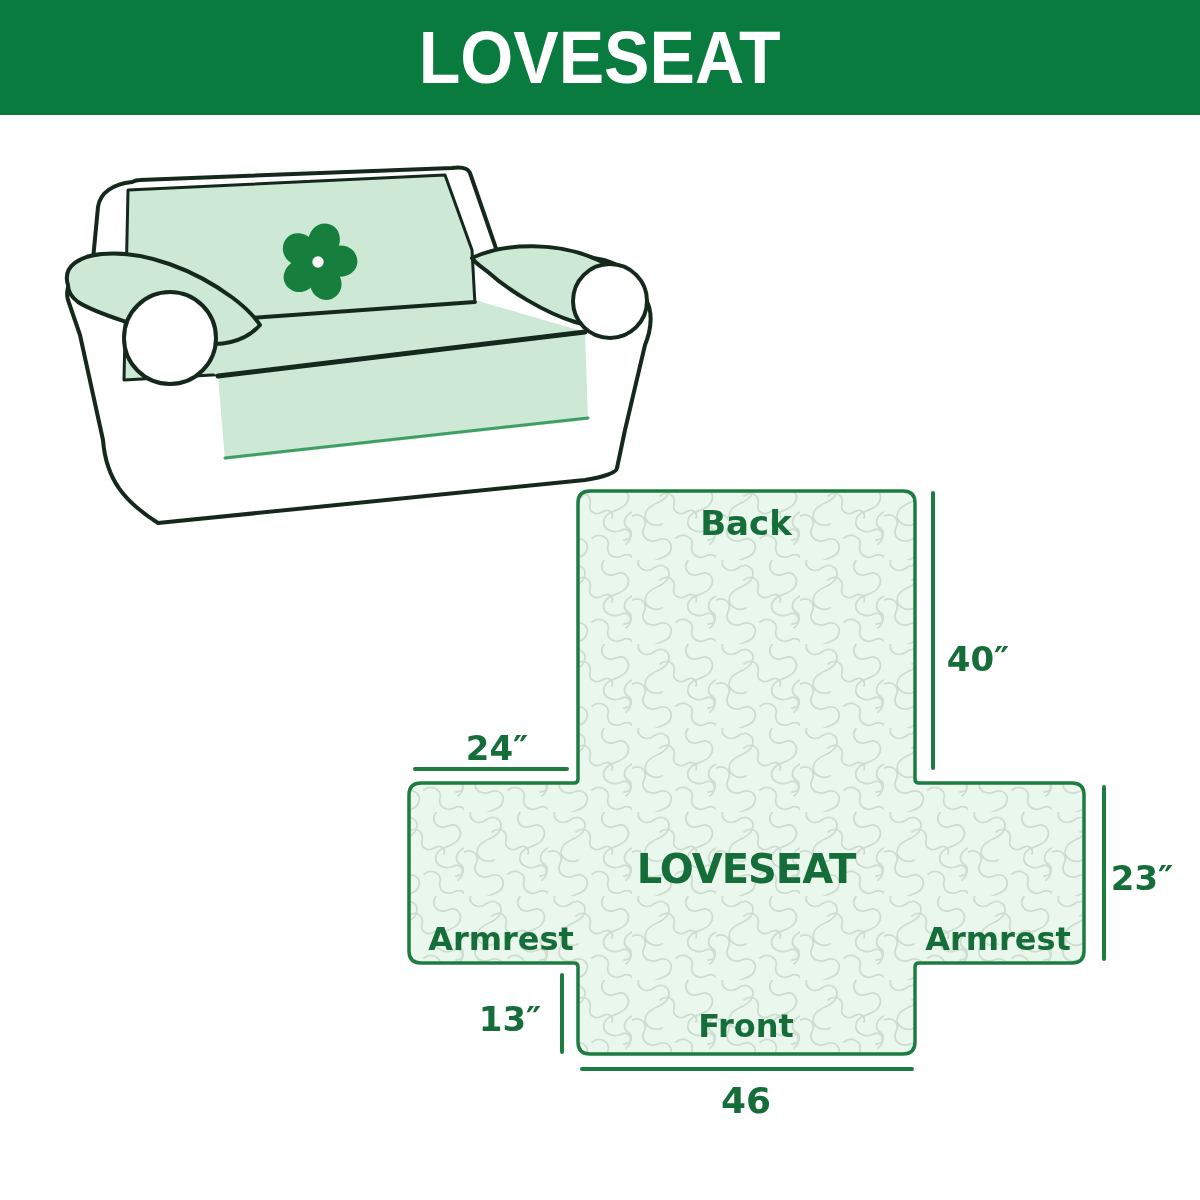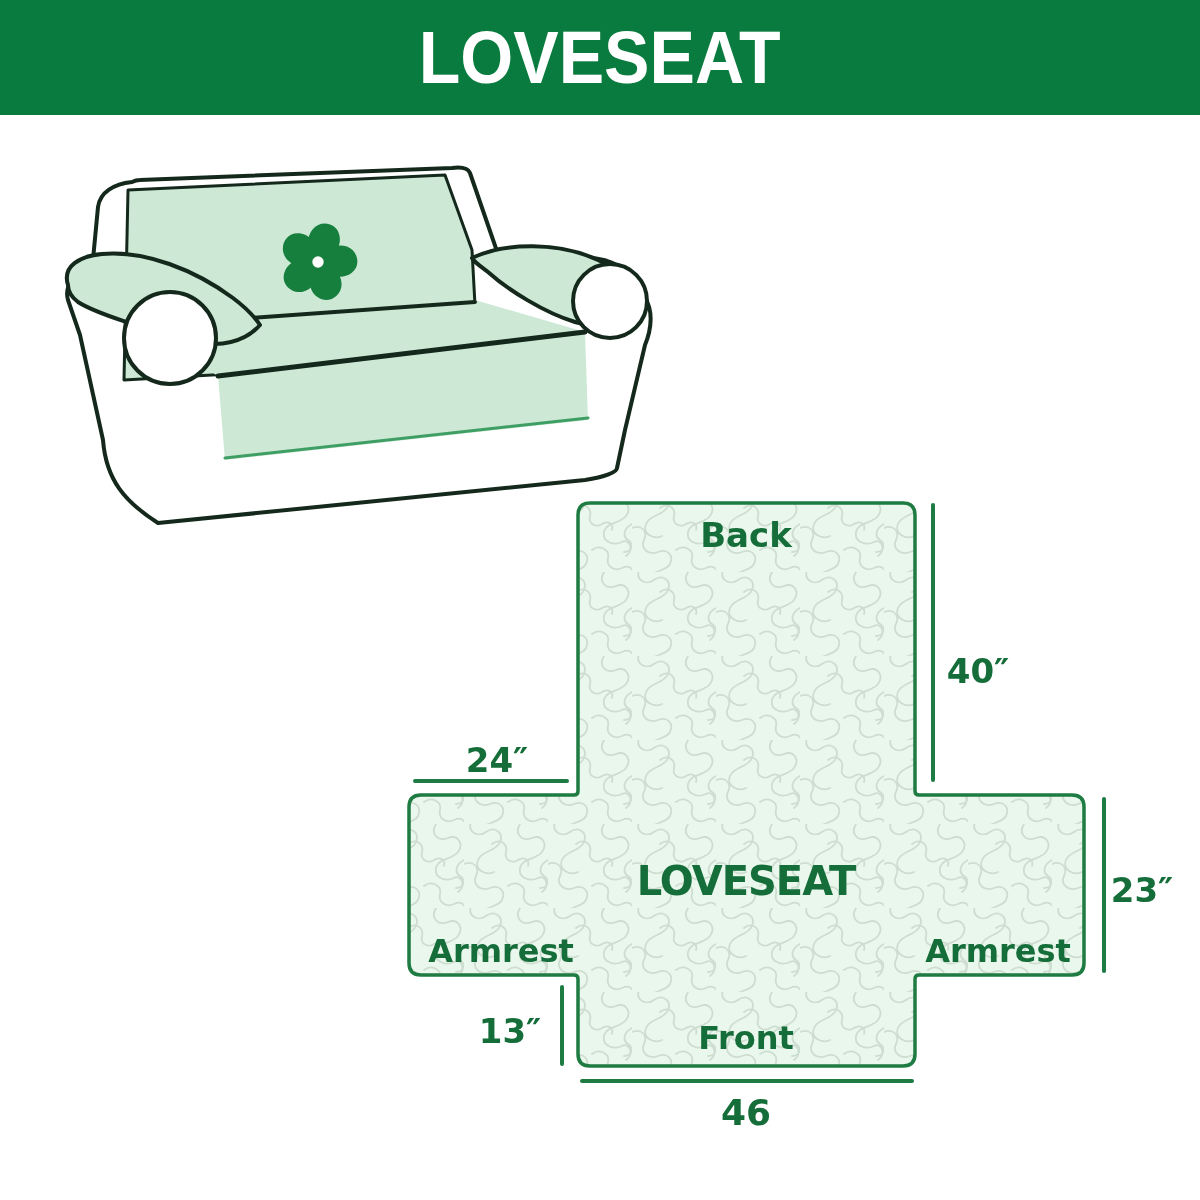--- a/index.html
+++ b/index.html
@@ -10,21 +10,21 @@
   .banner{
     position:absolute;left:0;top:0;width:1200px;height:115px;
     background:#0a7b3e;display:flex;align-items:center;justify-content:center;
   }
   .banner h1{
     margin:0;color:#ffffff;font-size:74px;font-weight:700;line-height:1;
     letter-spacing:0px;transform:scaleX(.92);transform-origin:center;
     font-family:"Liberation Sans",sans-serif;
   }
   .sofa-wrap{position:absolute;left:40px;top:150px;width:640px;height:400px;}
-  .diagram-wrap{position:absolute;left:380px;top:488px;width:820px;height:690px;}
+  .diagram-wrap{position:absolute;left:380px;top:476px;width:820px;height:690px;}
   svg{display:block;}
   .dimtxt{
     font-family:"DejaVu Sans","Liberation Sans",sans-serif;
     font-weight:bold;fill:#156e39;
   }
 </style>
 </head>
 <body>
 
 <header class="banner">

